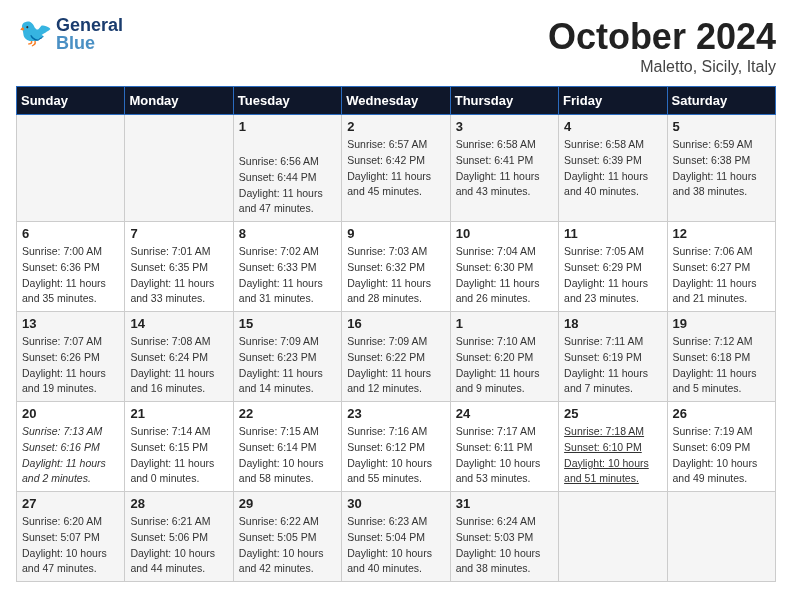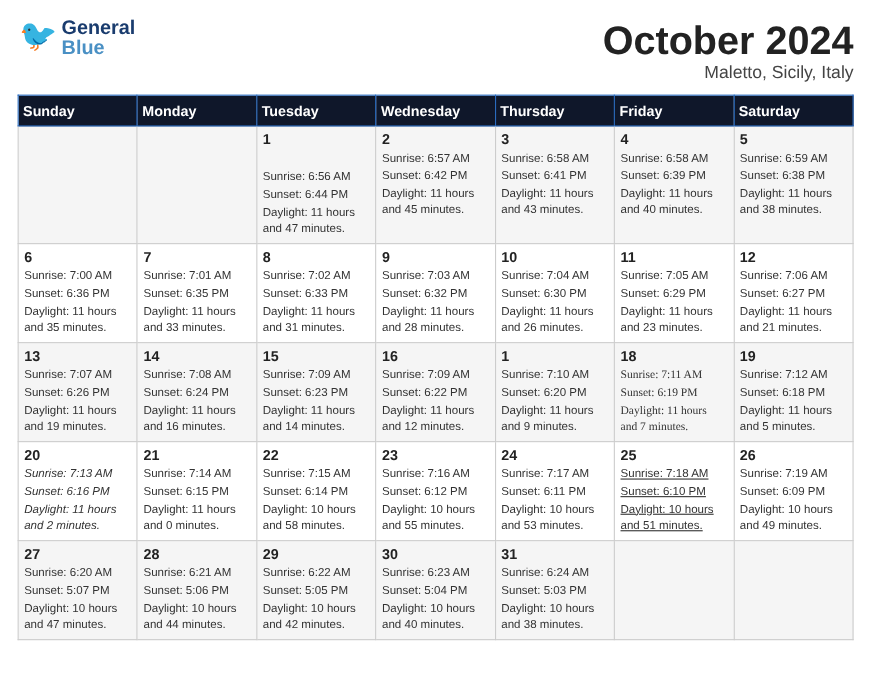--- a/index.html
+++ b/index.html
@@ -250,21 +250,21 @@
         </td>
         <td>
           <div class="day-num">1</div>
           <div class="day-info" style="white-space: pre-line;">Sunrise: 7:10 AM
 Sunset: 6:20 PM
 Daylight: 11 hours
 and 9 minutes.</div>
         </td>
         <td>
           <div class="day-num">18</div>
-          <div class="day-info" style="white-space: pre-line; font-family: Liberation Serif, serif;">Sunrise: 7:11 AM
+          <div class="day-info" style="white-space: pre-line;">Sunrise: 7:11 AM
 Sunset: 6:19 PM
 Daylight: 11 hours
 and 7 minutes.</div>
         </td>
         <td>
           <div class="day-num">19</div>
           <div class="day-info" style="white-space: pre-line;">Sunrise: 7:12 AM
 Sunset: 6:18 PM
 Daylight: 11 hours
 and 5 minutes.</div>

